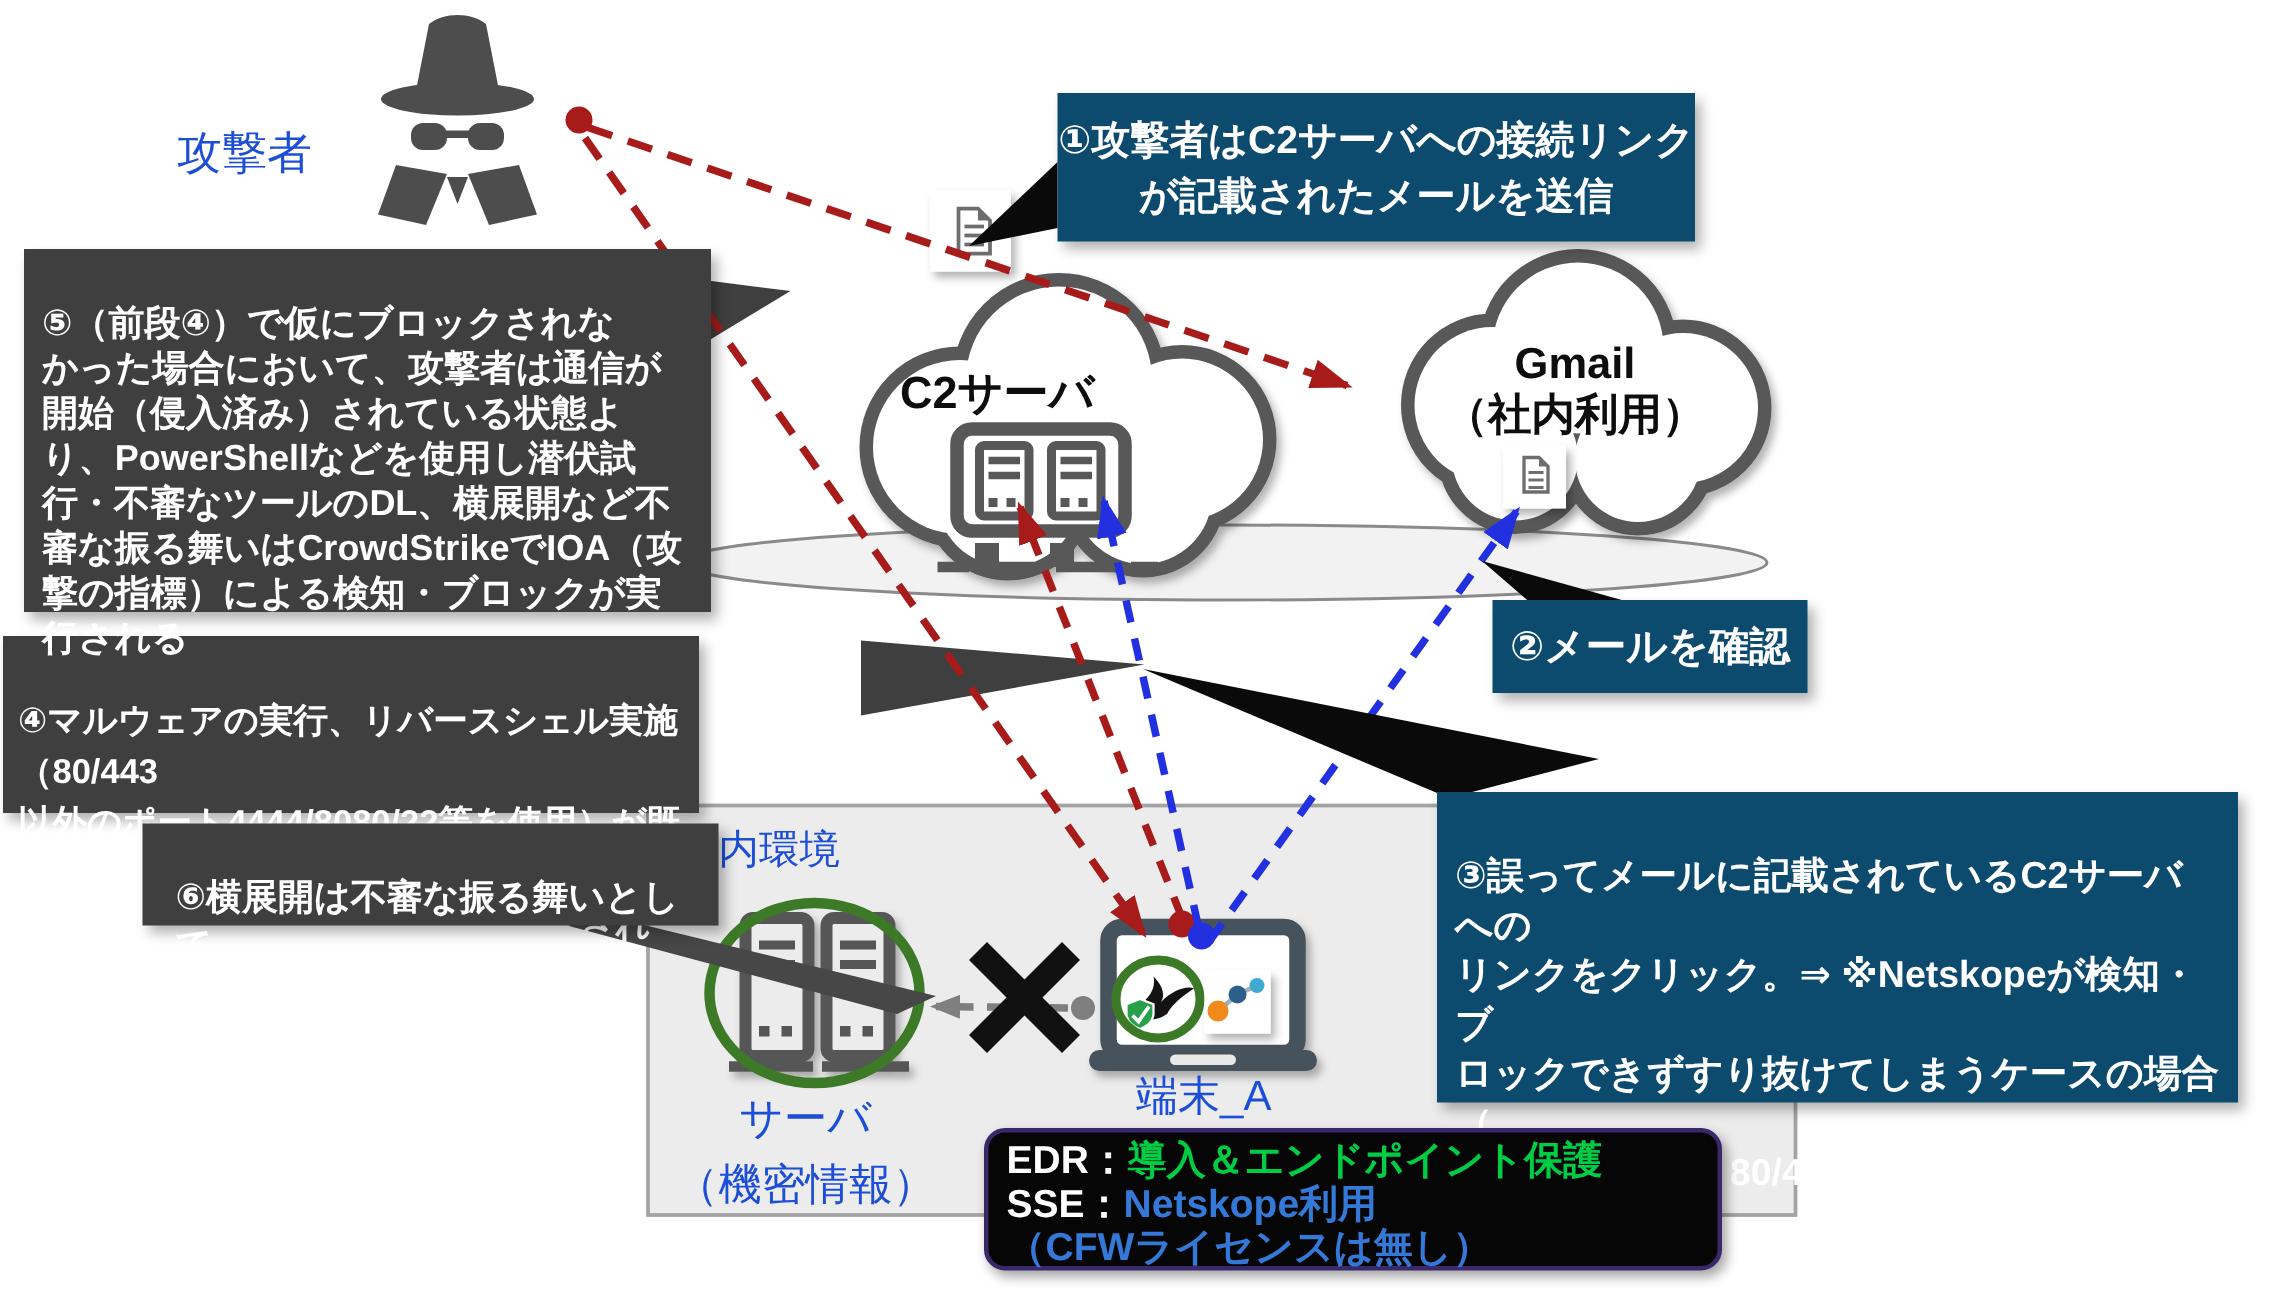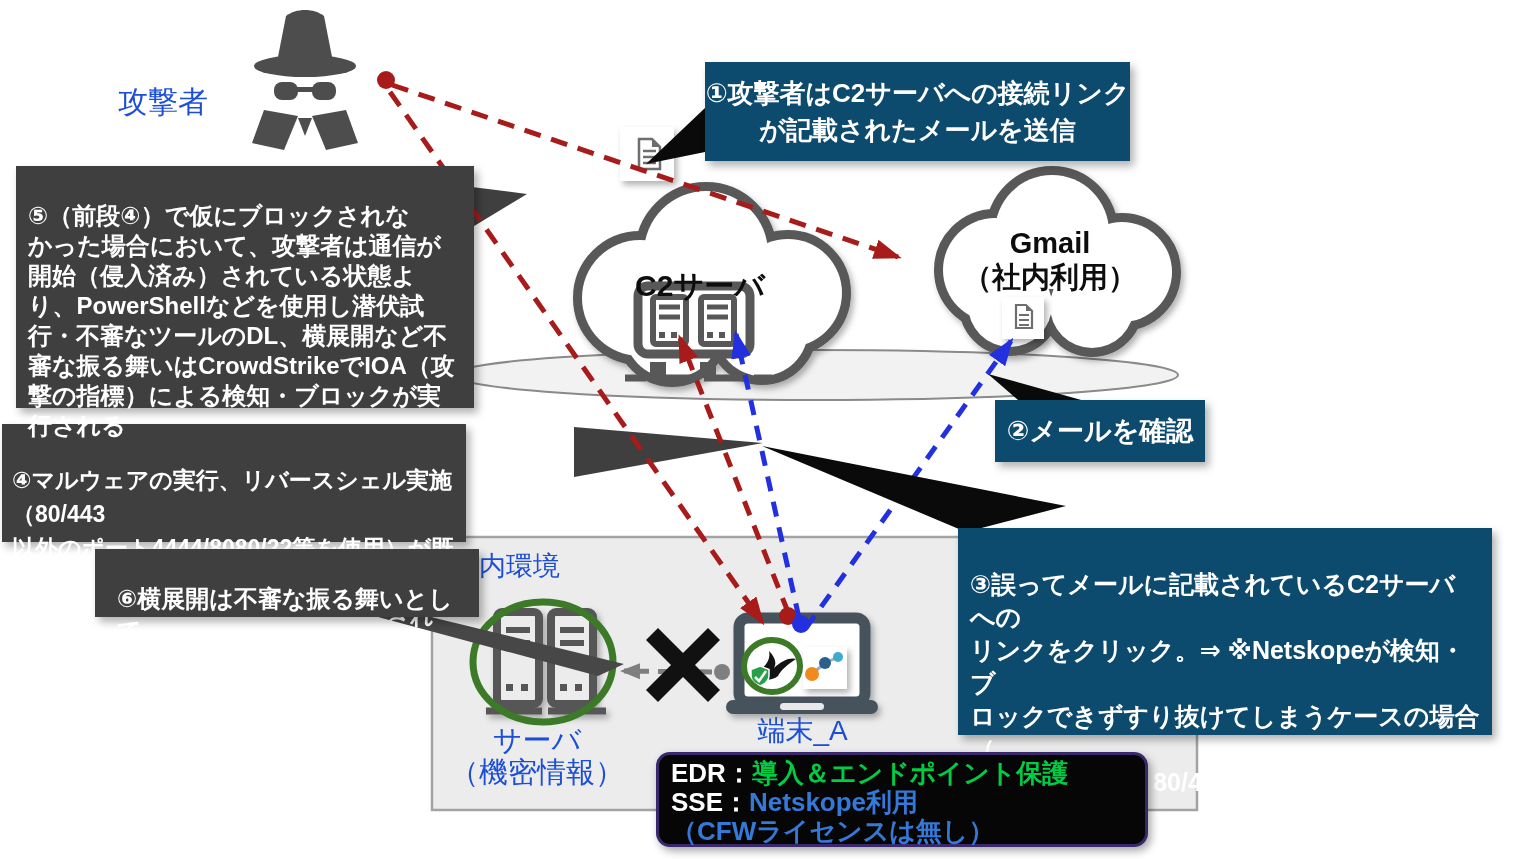--- a/index.html
+++ b/index.html
@@ -16,24 +16,24 @@
   .callout.gray{background:#3f3f3f;font-weight:600;}
   .center{display:flex;align-items:center;justify-content:center;text-align:center;}
   #box1{left:705px;top:62px;width:425px;height:99px;font-size:26px;line-height:37px;}
   #box2{left:995px;top:400px;width:210px;height:62px;font-size:27px;}
   #box3{left:958px;top:528px;width:534px;height:207px;font-size:25px;line-height:33px;padding:7px 12px;}
   #box4{left:2px;top:424px;width:464px;height:118px;font-size:23px;line-height:34px;padding:5px 10px;}
   #box5{left:2px;top:166px;width:458px;height:242px;font-size:24px;line-height:30px;padding:5px 12px;margin-left:14px;}
   #box6{left:48px;top:549px;width:384px;height:68px;font-size:24px;line-height:32px;padding:2px 22px;margin-left:47px;}
   .diagram-label{position:absolute;color:#1d4ed8;white-space:pre-line;}
   #attacker-label{left:118px;top:82px;width:130px;font-size:30px;}
-  #c2-label{left:600px;top:242px;width:200px;text-align:center;font-size:30px;font-weight:700;color:#0d0d0d;margin-top:24px;}
+  #c2-label{left:600px;top:242px;width:200px;text-align:left;font-size:30px;font-weight:700;color:#0d0d0d;}
   #gmail-label{left:948px;top:226px;width:204px;text-align:center;font-size:29px;font-weight:700;line-height:34px;color:#0d0d0d;}
   #env-label{left:452px;top:548px;font-size:27px;}
-  #server-label{left:422px;top:724px;width:230px;text-align:center;font-size:29px;line-height:32px;}
+  #server-label{left:422px;top:724px;width:230px;text-align:center;font-size:29px;line-height:44px;}
   #terminal-label{left:740px;top:712px;width:125px;text-align:center;font-size:28px;}
   #edr-box{
     position:absolute;left:656px;top:752px;width:492px;height:95px;box-sizing:border-box;
     background:#060606;border:3px solid #39296b;border-radius:14px;
     font-size:26px;font-weight:700;line-height:29px;padding:4px 12px;
     box-shadow:3px 4px 8px rgba(0,0,0,0.35);
   }
   #edr-box .row{white-space:nowrap;}
   #edr-box .wl{color:#ffffff;}
   #edr-box .green{color:#00cc44;}

